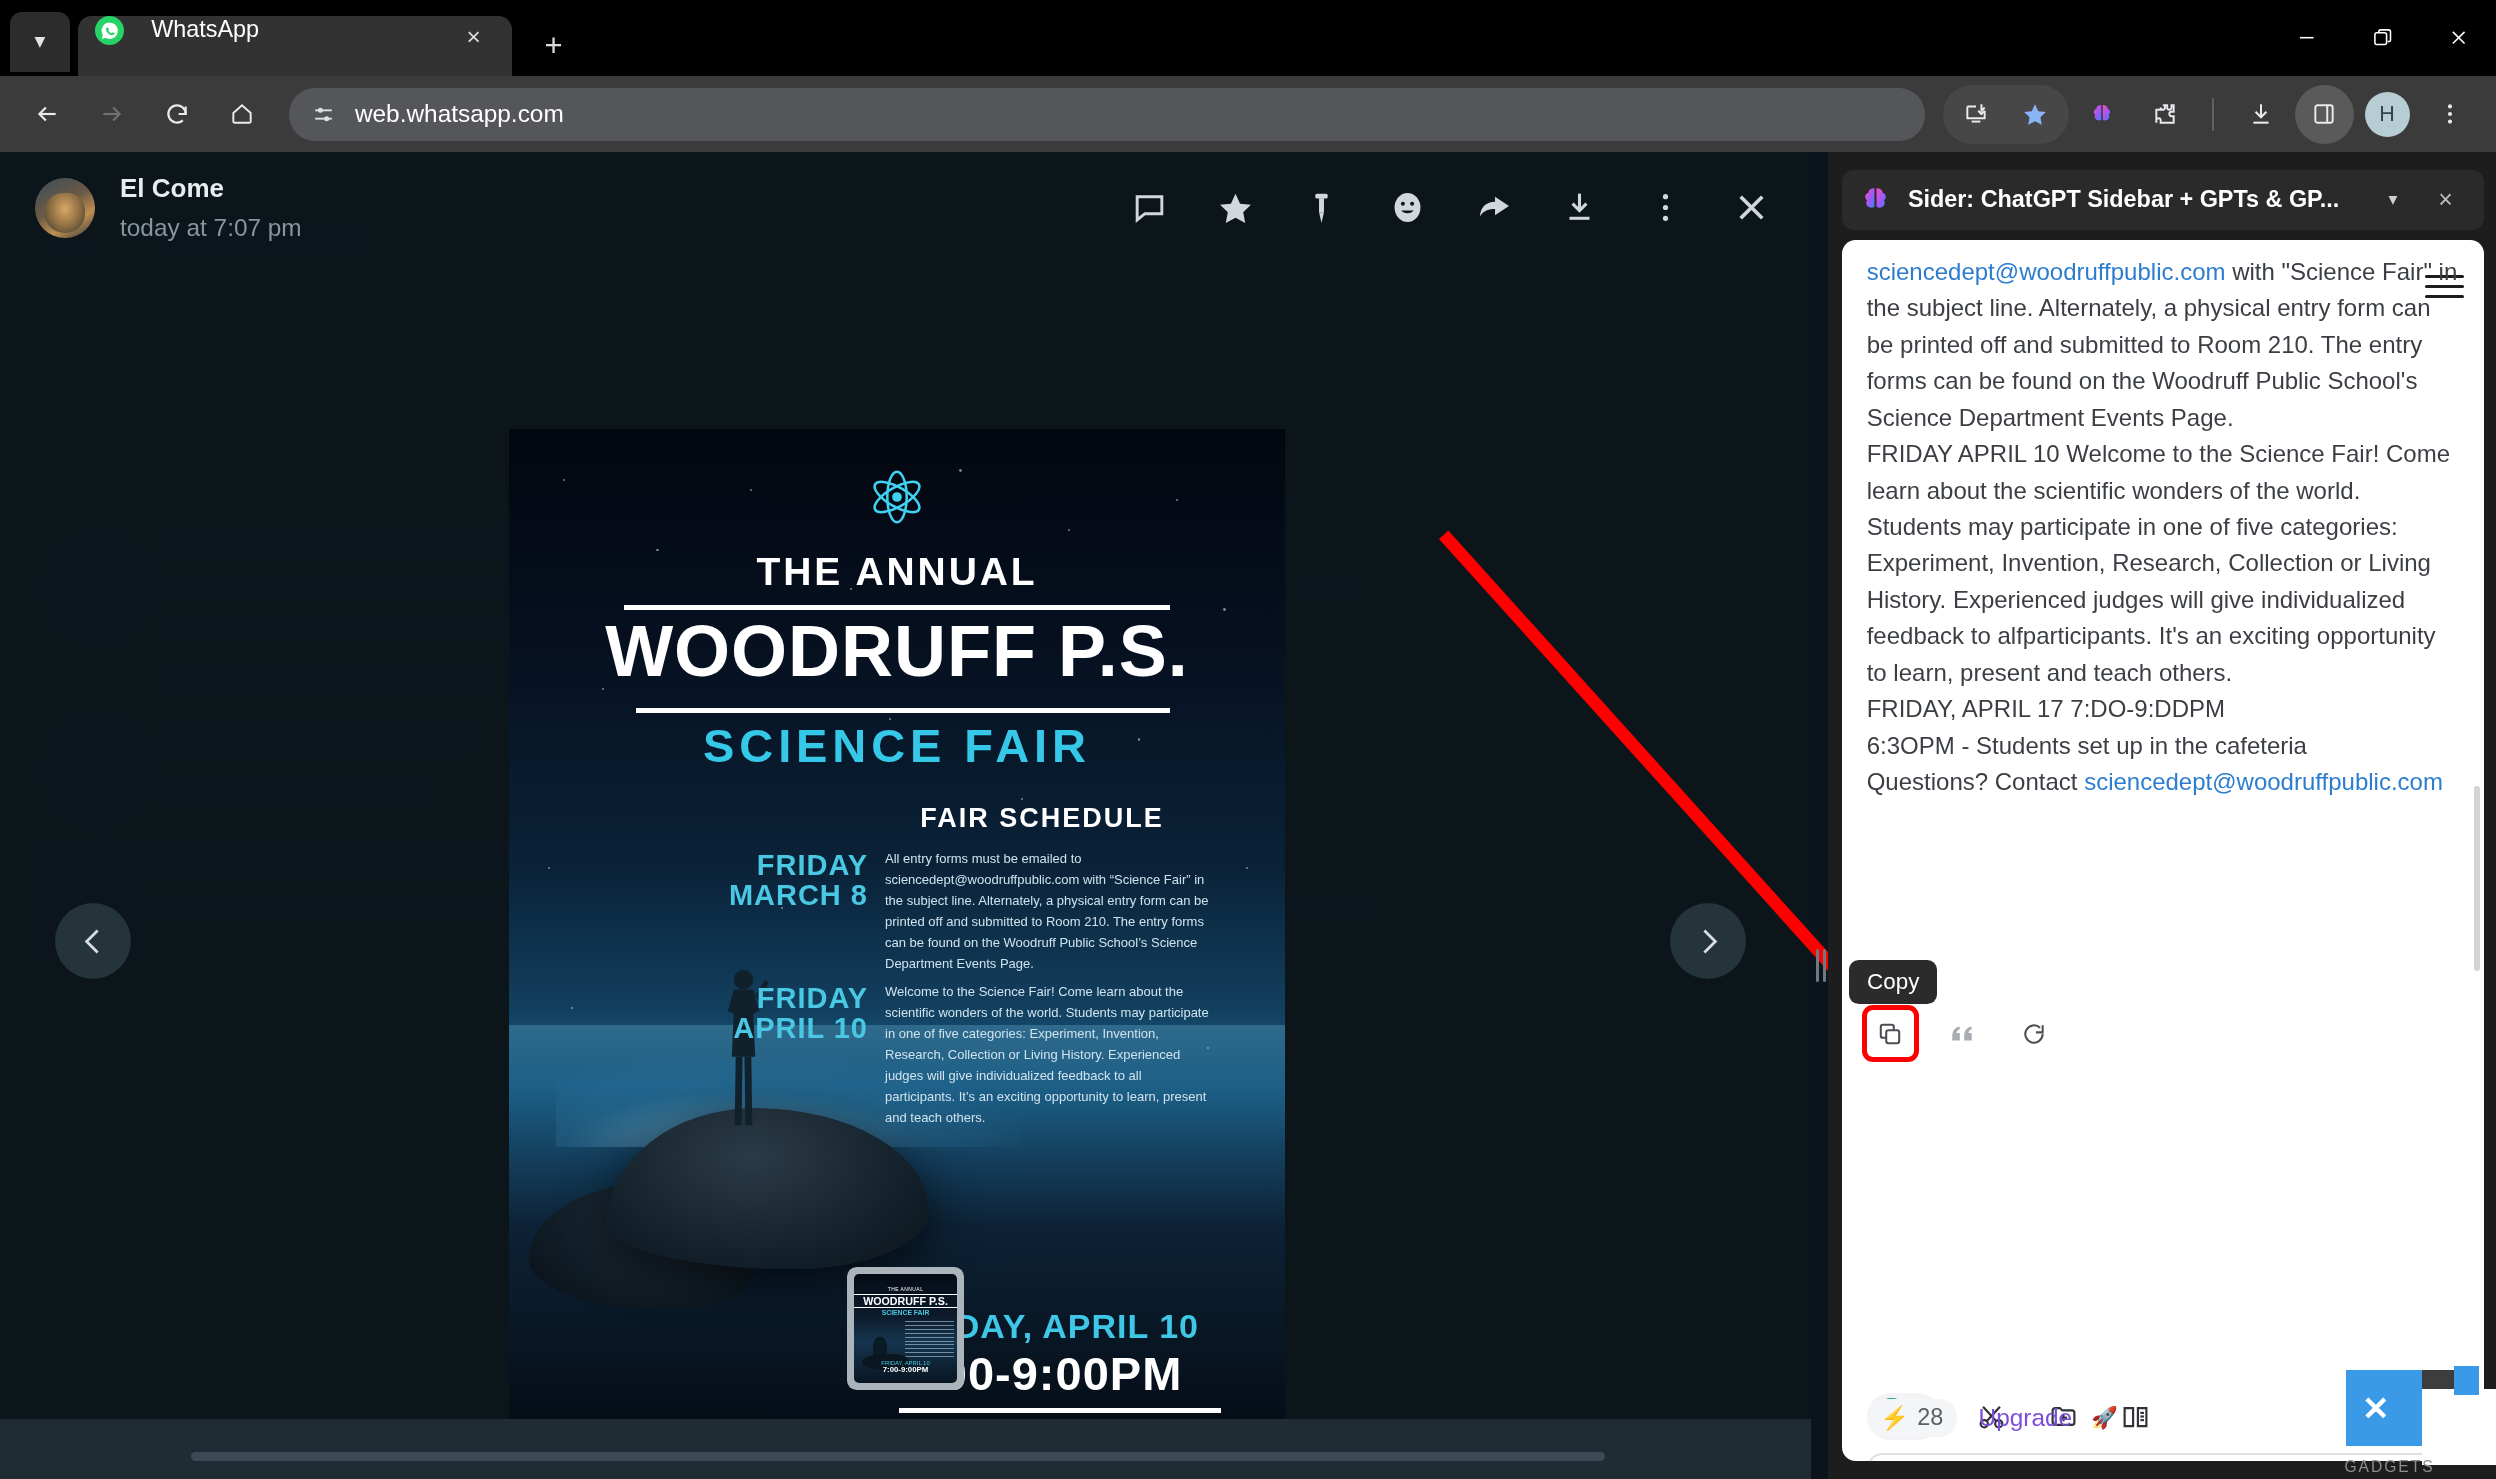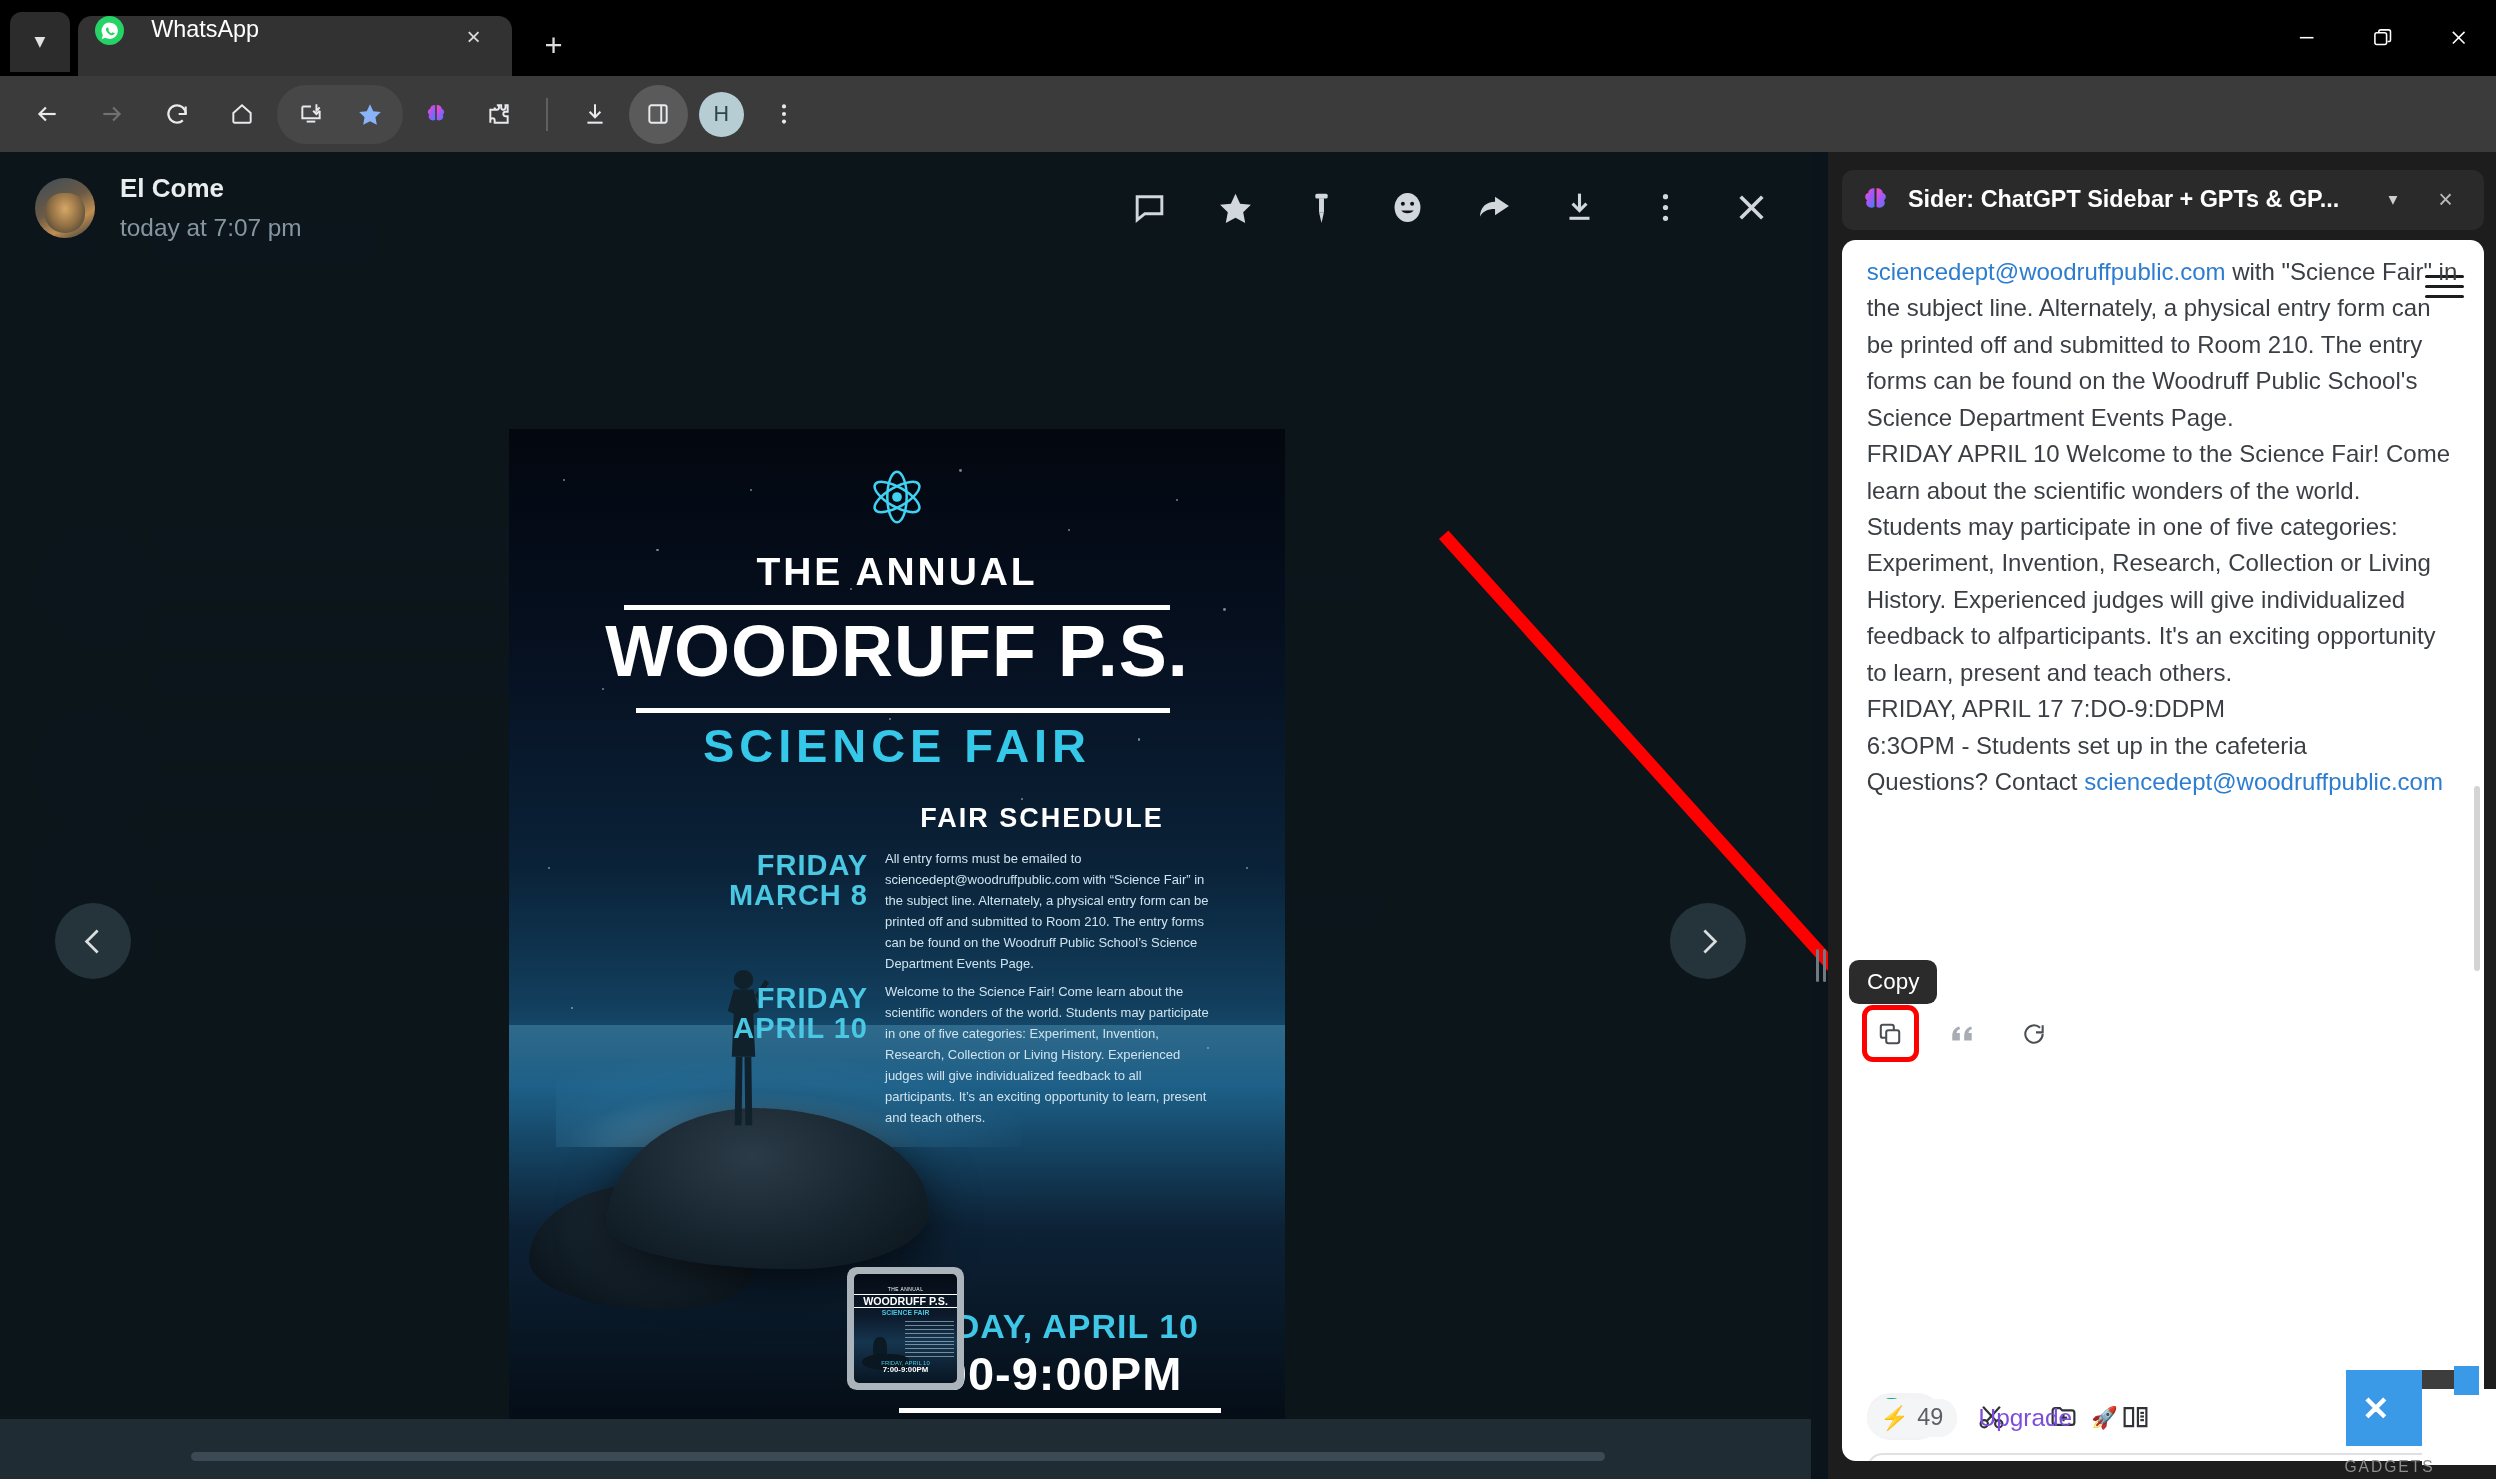--- a/index.html
+++ b/index.html
@@ -396,20 +396,31 @@
           <path d="M20 12a8 8 0 10-2.6 5.9"></path>
           <polyline points="20,5 20,12 13.5,12"></polyline>
         </svg>
     </div>
     <div class="tb-icon">
       <svg viewBox="0 0 24 24" stroke="currentColor" stroke-width="1.8" fill="none">
           <path d="M4 11l8-7 8 7v8a1 1 0 01-1 1H5a1 1 0 01-1-1z"></path>
         </svg>
     </div>
 
+    <div class="omnibox">
+      <span class="site-ico">
+        <svg viewBox="0 0 24 24" stroke="currentColor" stroke-width="1.8" fill="none">
+          <line x1="4" y1="8" x2="20" y2="8"></line>
+            <circle cx="9" cy="8" r="2.4" fill="currentColor" stroke="none"></circle>
+          <line x1="4" y1="16" x2="20" y2="16"></line>
+            <circle cx="15" cy="16" r="2.4" fill="currentColor" stroke="none"></circle>
+        </svg>
+      </span>
+      <span class="omni-url">web.whatsapp.com</span>
+    </div>
 
     <div class="tb-right">
       <div class="tb-pill">
         <div class="tb-icon">
           <svg viewBox="0 0 24 24" stroke="currentColor" stroke-width="1.8" fill="none">
               <path d="M4 5h8M4 5v11h16V9"></path>
               <polyline points="17,3 17,9 20,6"></polyline>
               <path d="M14 9l3 3 3-3"></path>
               <line x1="8" y1="19" x2="16" y2="19"></line>
             </svg>
@@ -761,21 +772,21 @@
       </div>
 
       <div class="composer">
         
         
       </div>
 
       <div class="sider-footer">
         <div class="bolt-pill">
           <span class="bolt">⚡</span>
-          <span class="bolt-count">49</span>
+          <span class="bolt-count">28</span>
         </div>
         <div class="upgrade">
           <span>Upgrade</span>
           <span style="font-size:21.5px;">🚀</span>
         </div>
         <div class="ft-spacer"></div>
         <div class="ft-icon">
           <svg viewBox="0 0 24 24">
             <defs>
                 <linearGradient id="gg" x1="0" y1="0" x2="1" y2="1">

